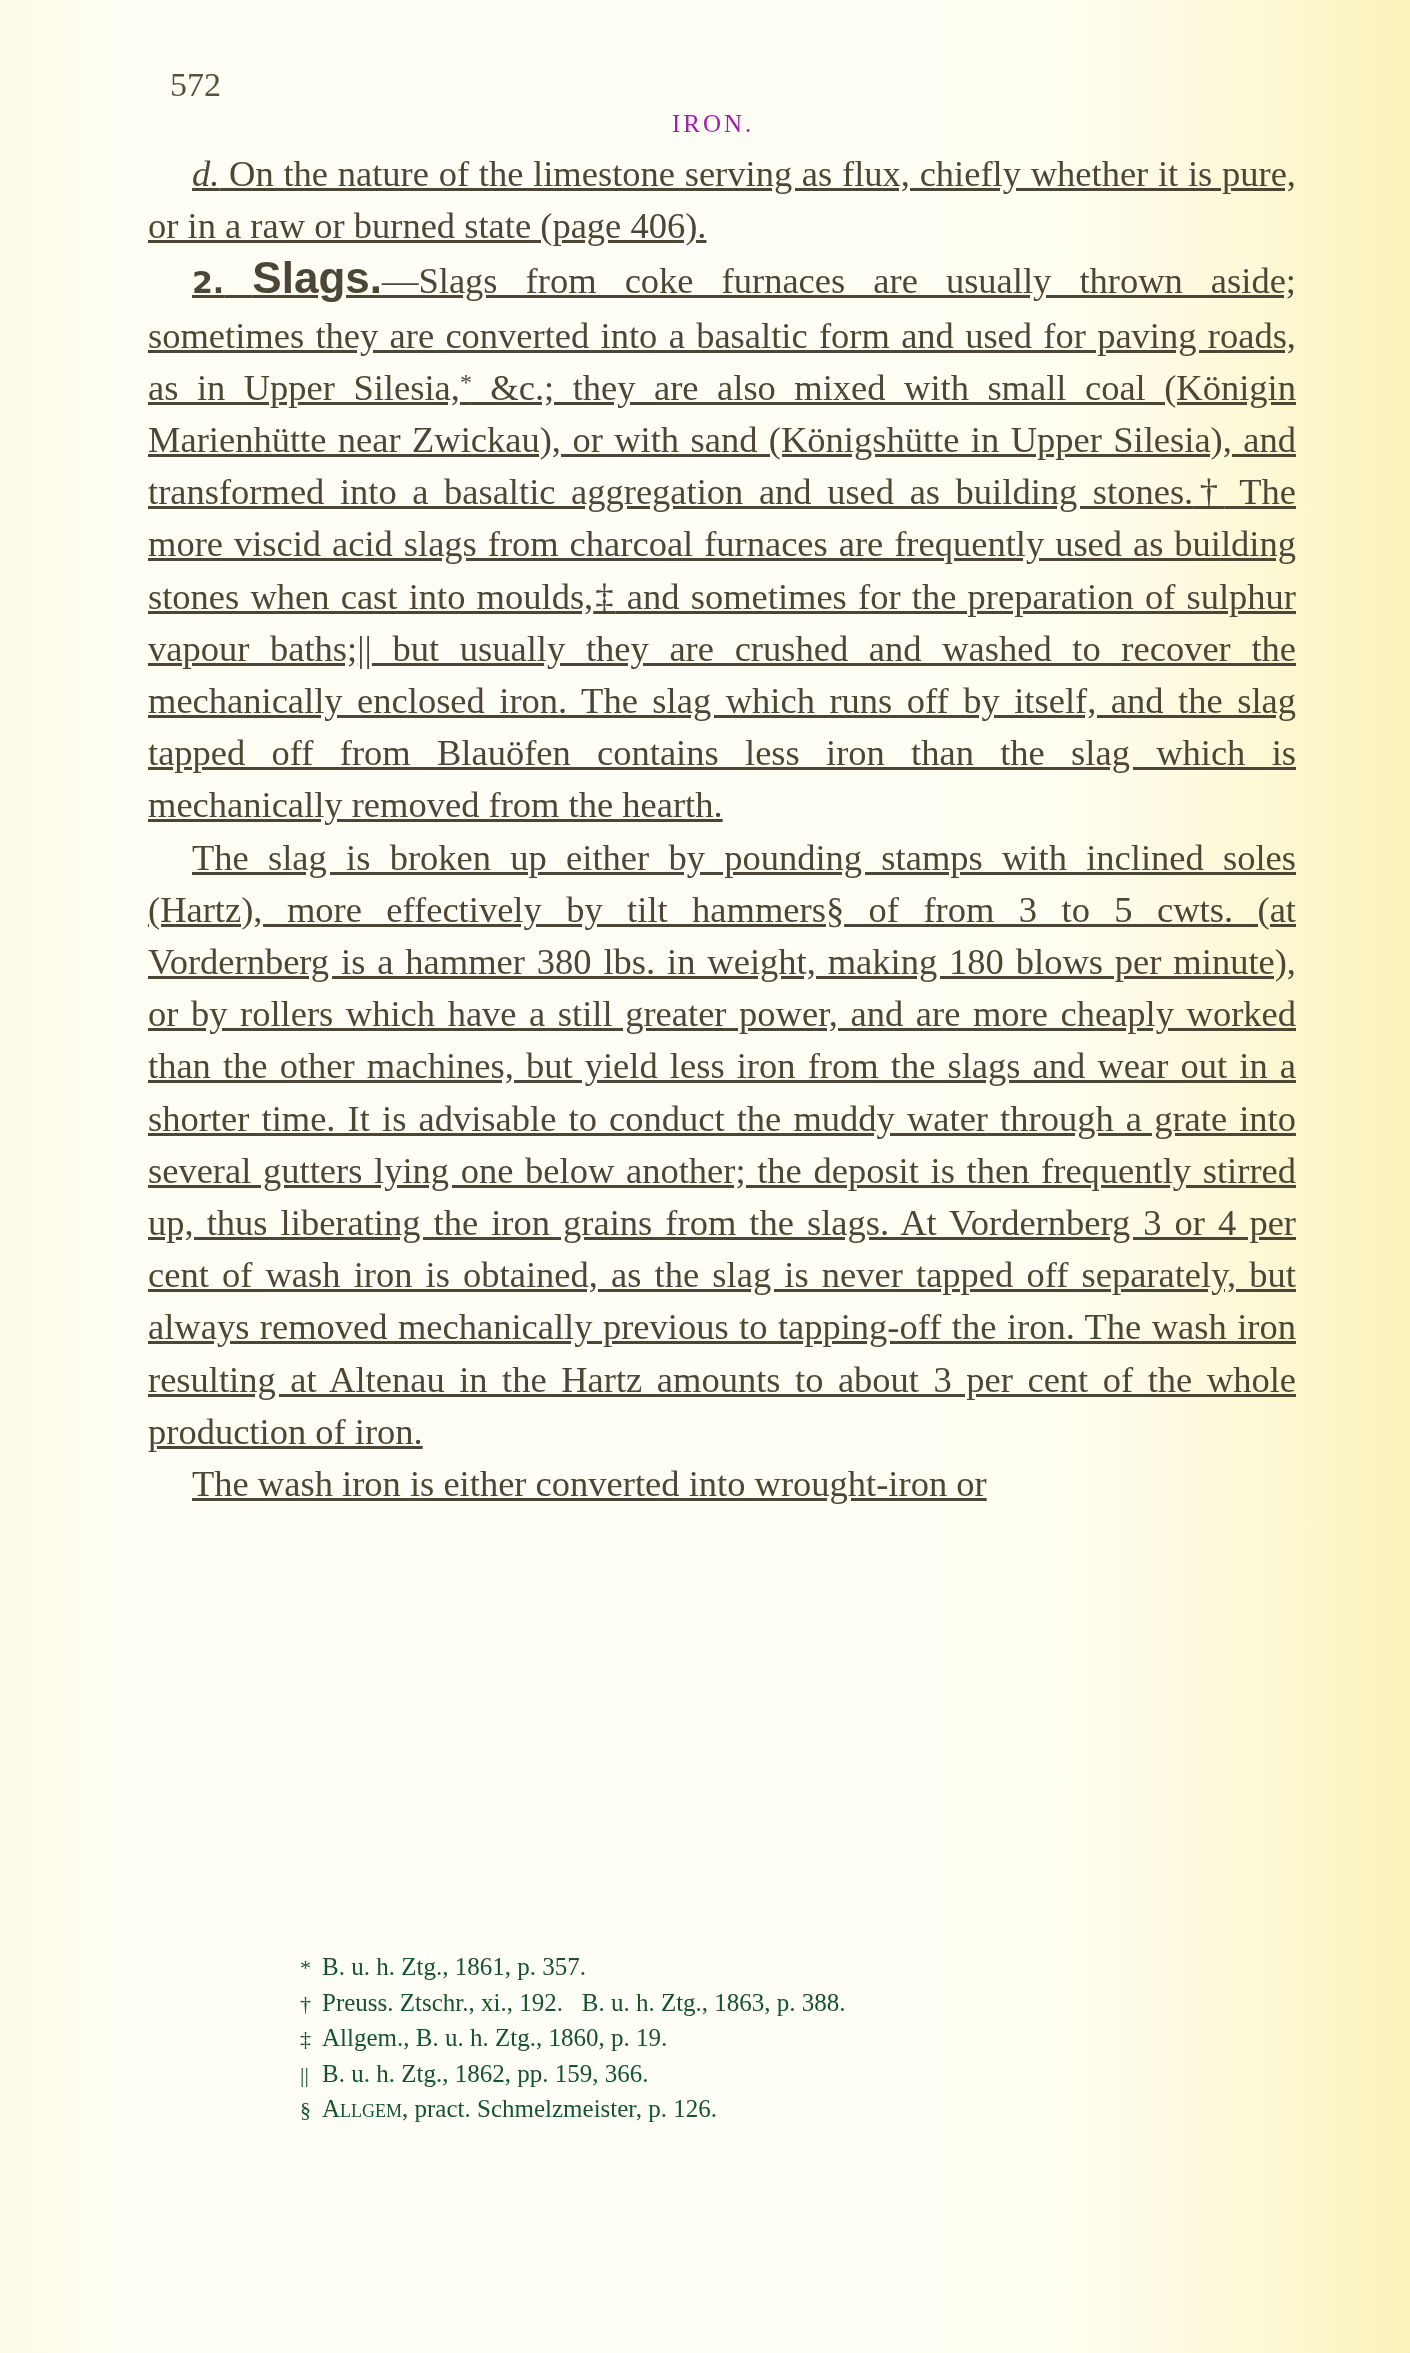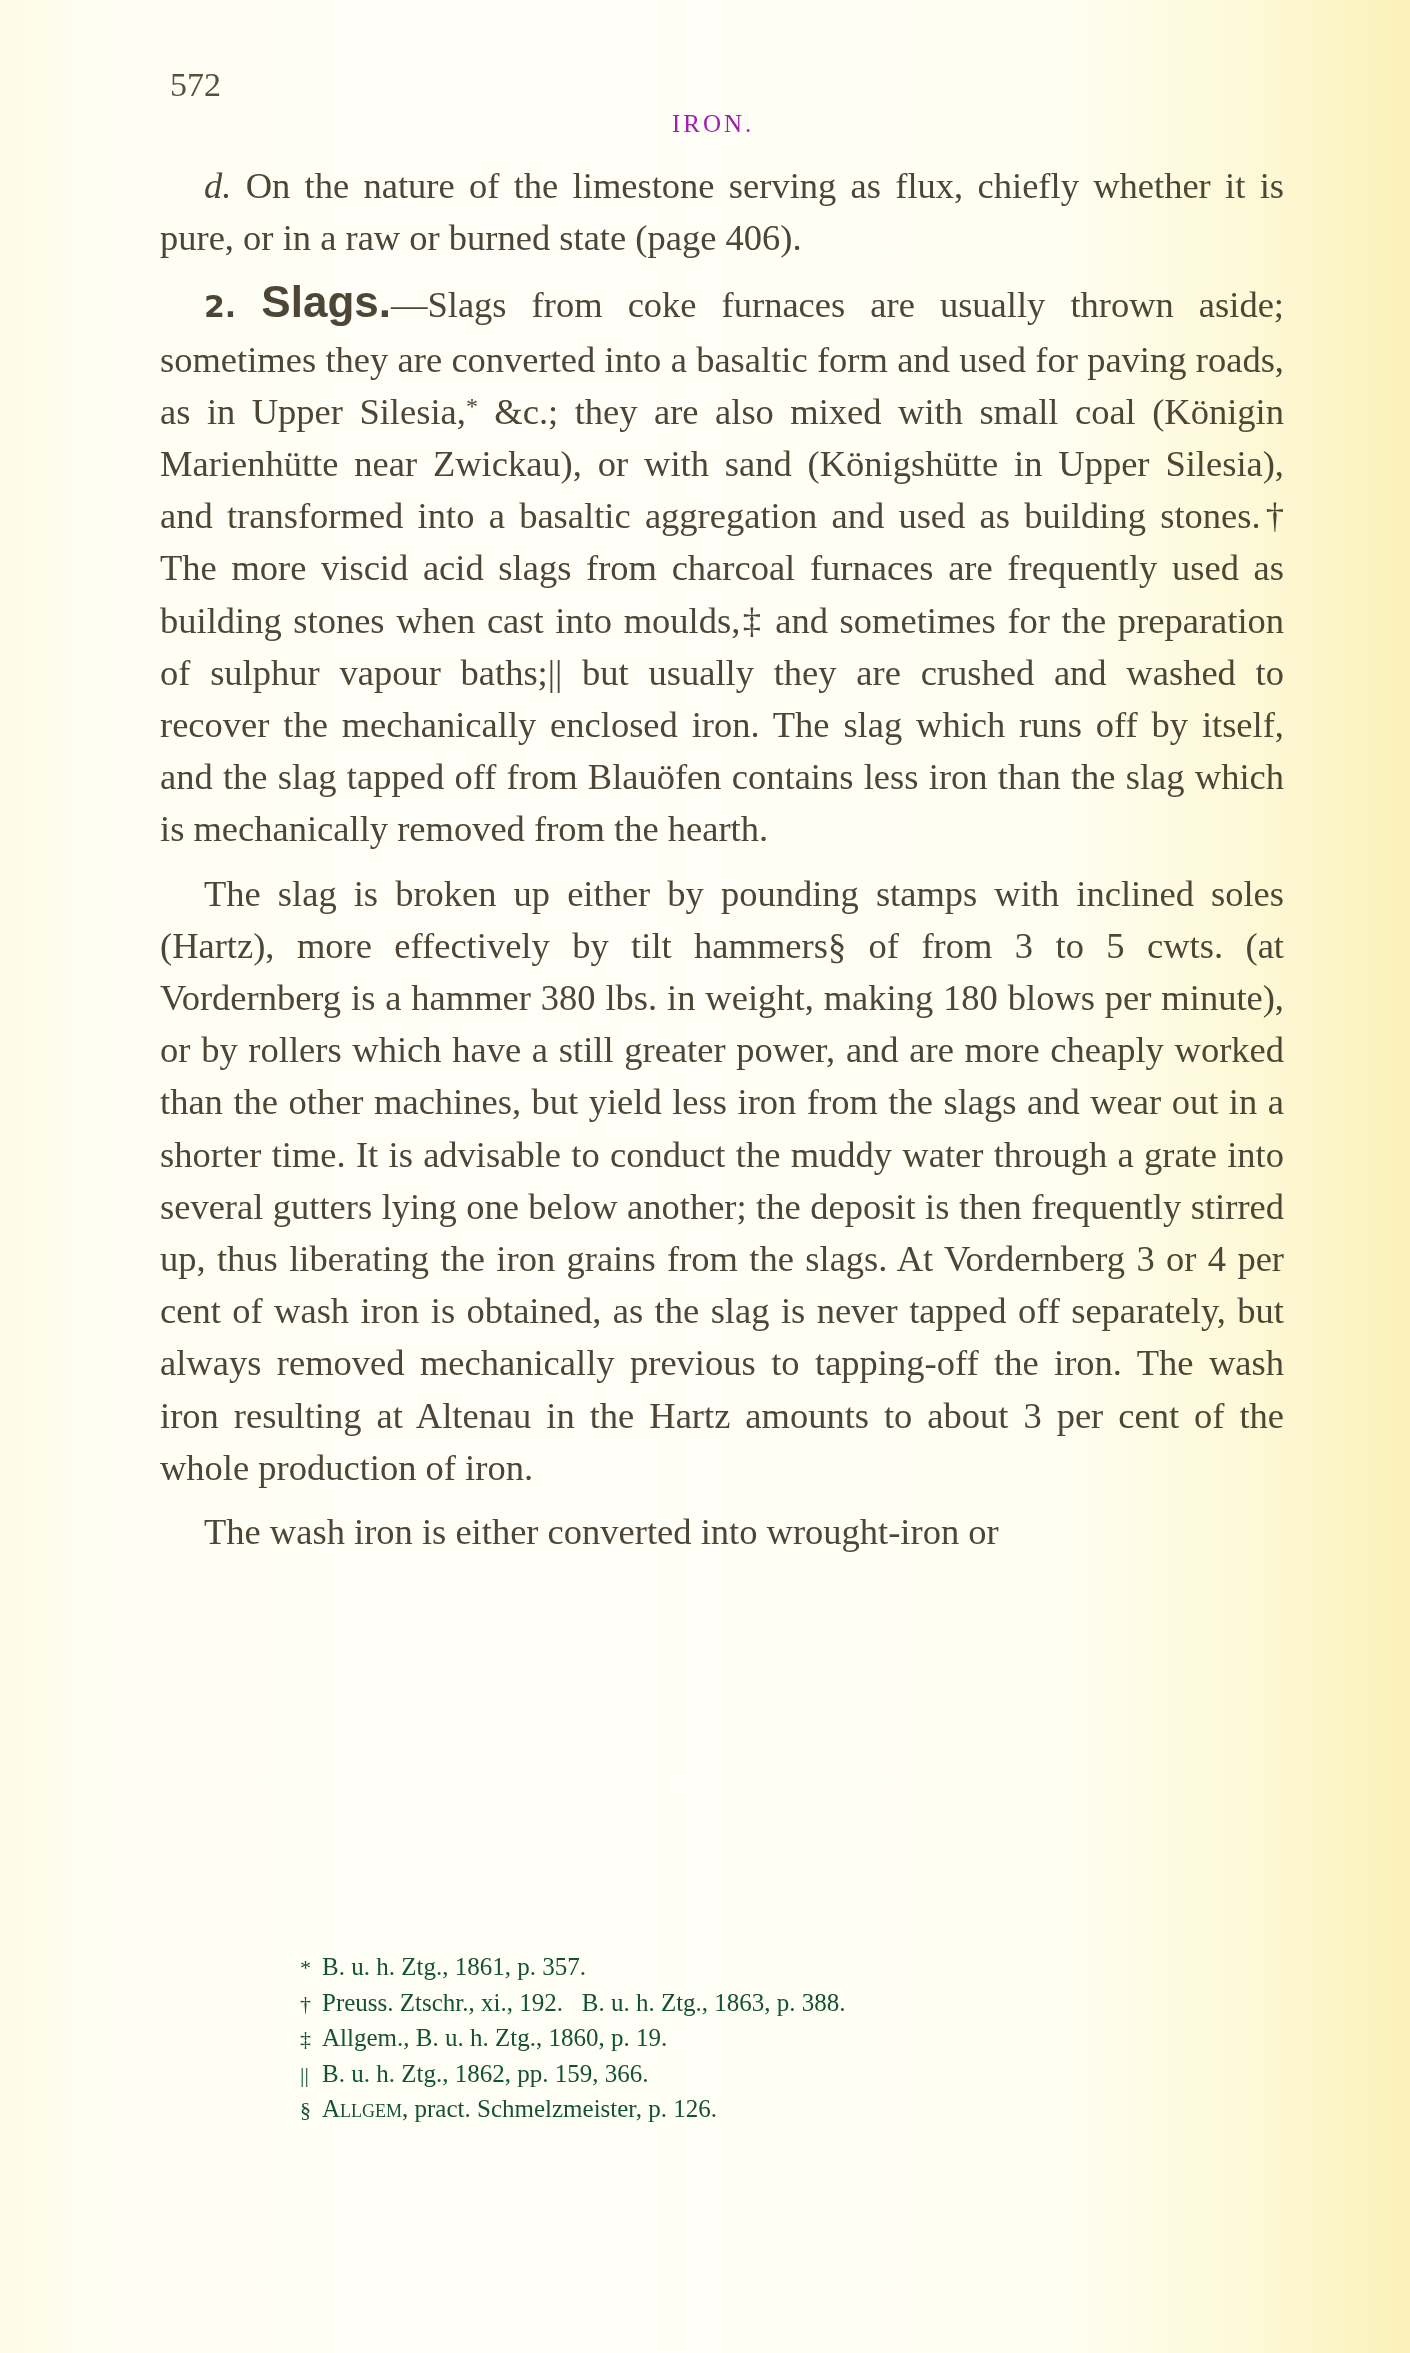--- a/index.html
+++ b/index.html
@@ -49,23 +49,24 @@
     .body-text {
       position: absolute;
       left: 148px;
       top: 148px;
       width: 1148px;
       font-size: 36.5px;
       line-height: 52.2px;
       text-align: justify;
     }
     .para {
-      margin: 12px;
+      margin: 0;
       text-indent: 44px;
       text-align-last: left;
+      text-decoration: underline;
     }
     .para .item-label {
       font-style: italic;
     }
     .para .heading-num {
       font-weight: bold;
       font-family: "DejaVu Sans", sans-serif;
       font-size: 30px;
     }
     .para .heading-label {

